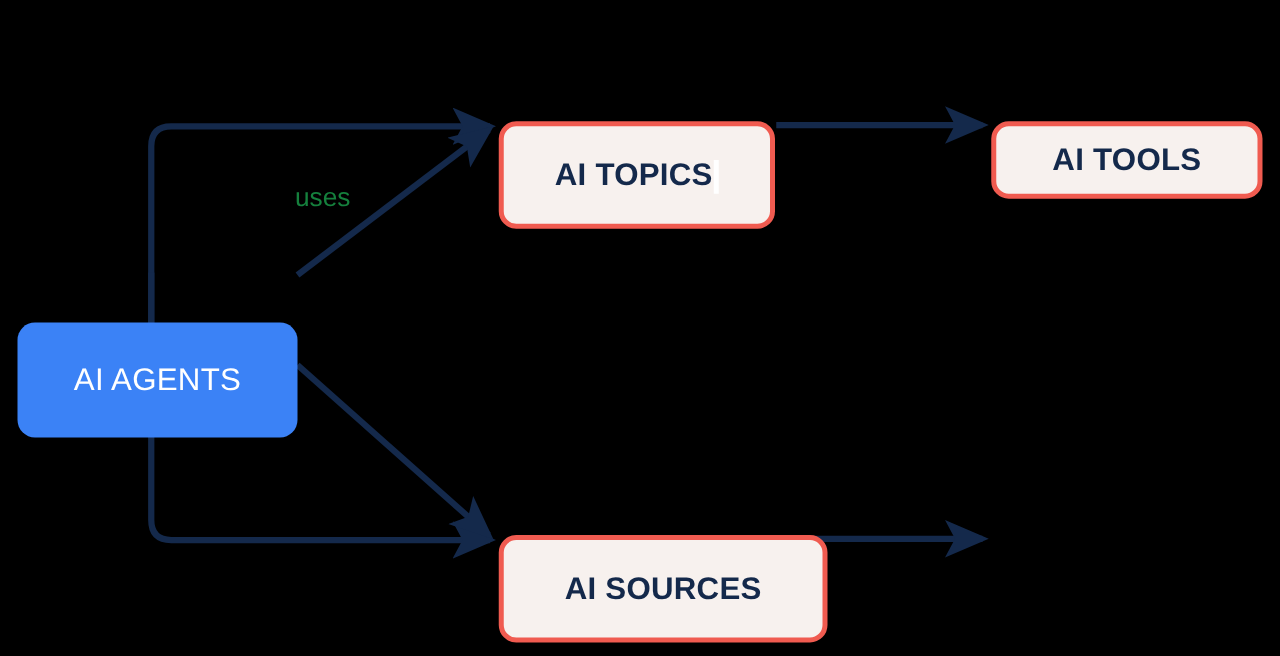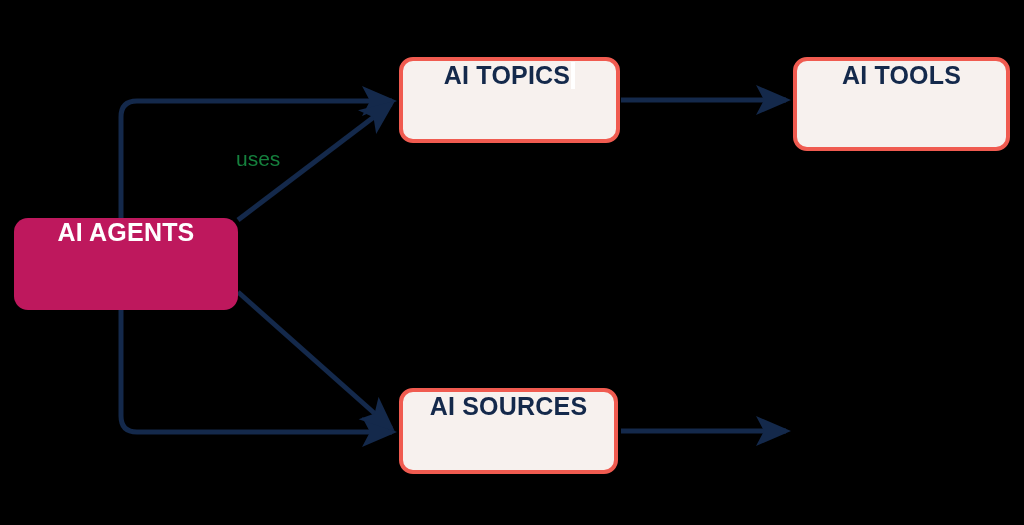--- a/index.html
+++ b/index.html
@@ -24,31 +24,32 @@
     position: absolute;
     left: 0;
     top: 0;
     width: 1024px;
     height: 525px;
   }
   .node {
     position: absolute;
     box-sizing: border-box;
     display: flex;
-    align-items: flex-start;
+    align-items: center;
     justify-content: center;
     text-align: center;
     line-height: 1.12;
     letter-spacing: 0.2px;
+    margin-top: 40px;
   }
   .node-primary {
-    background: #be185d;
+    background: #3b82f6;
     color: #FFFFFF;
     border-radius: 14px;
-    font-weight: bold;
+    font-weight: normal;
     font-size: 25px;
   }
   .node-secondary {
     background: #F7F1EE;
     color: #14294B;
     border: 4px solid #F05B50;
     border-radius: 14px;
     font-weight: bold;
     font-size: 25px;
   }
@@ -103,22 +104,22 @@
 
   <div class="node node-primary" style="left:14px; top:218px; width:224px; height:92px;">
     <span class="node-label">AI AGENTS</span>
   </div>
 
   <div class="node node-secondary" style="left:399px; top:57px; width:221px; height:86px;">
     <span class="node-label">AI TOPICS</span>
       <span class="caret"></span>
   </div>
 
-  <div class="node node-secondary" style="left:793px; top:57px; width:217px; height:94px;">
+  <div class="node node-secondary" style="left:793px; top:57px; width:217px; height:62px;">
     <span class="node-label">AI TOOLS</span>
   </div>
 
-  <div class="node node-secondary" style="left:399px; top:388px; width:219px; height:86px;">
+  <div class="node node-secondary" style="left:399px; top:388px; width:263px; height:86px;">
     <span class="node-label">AI SOURCES</span>
   </div>
 
 
 </div>
 
 </body></html>

